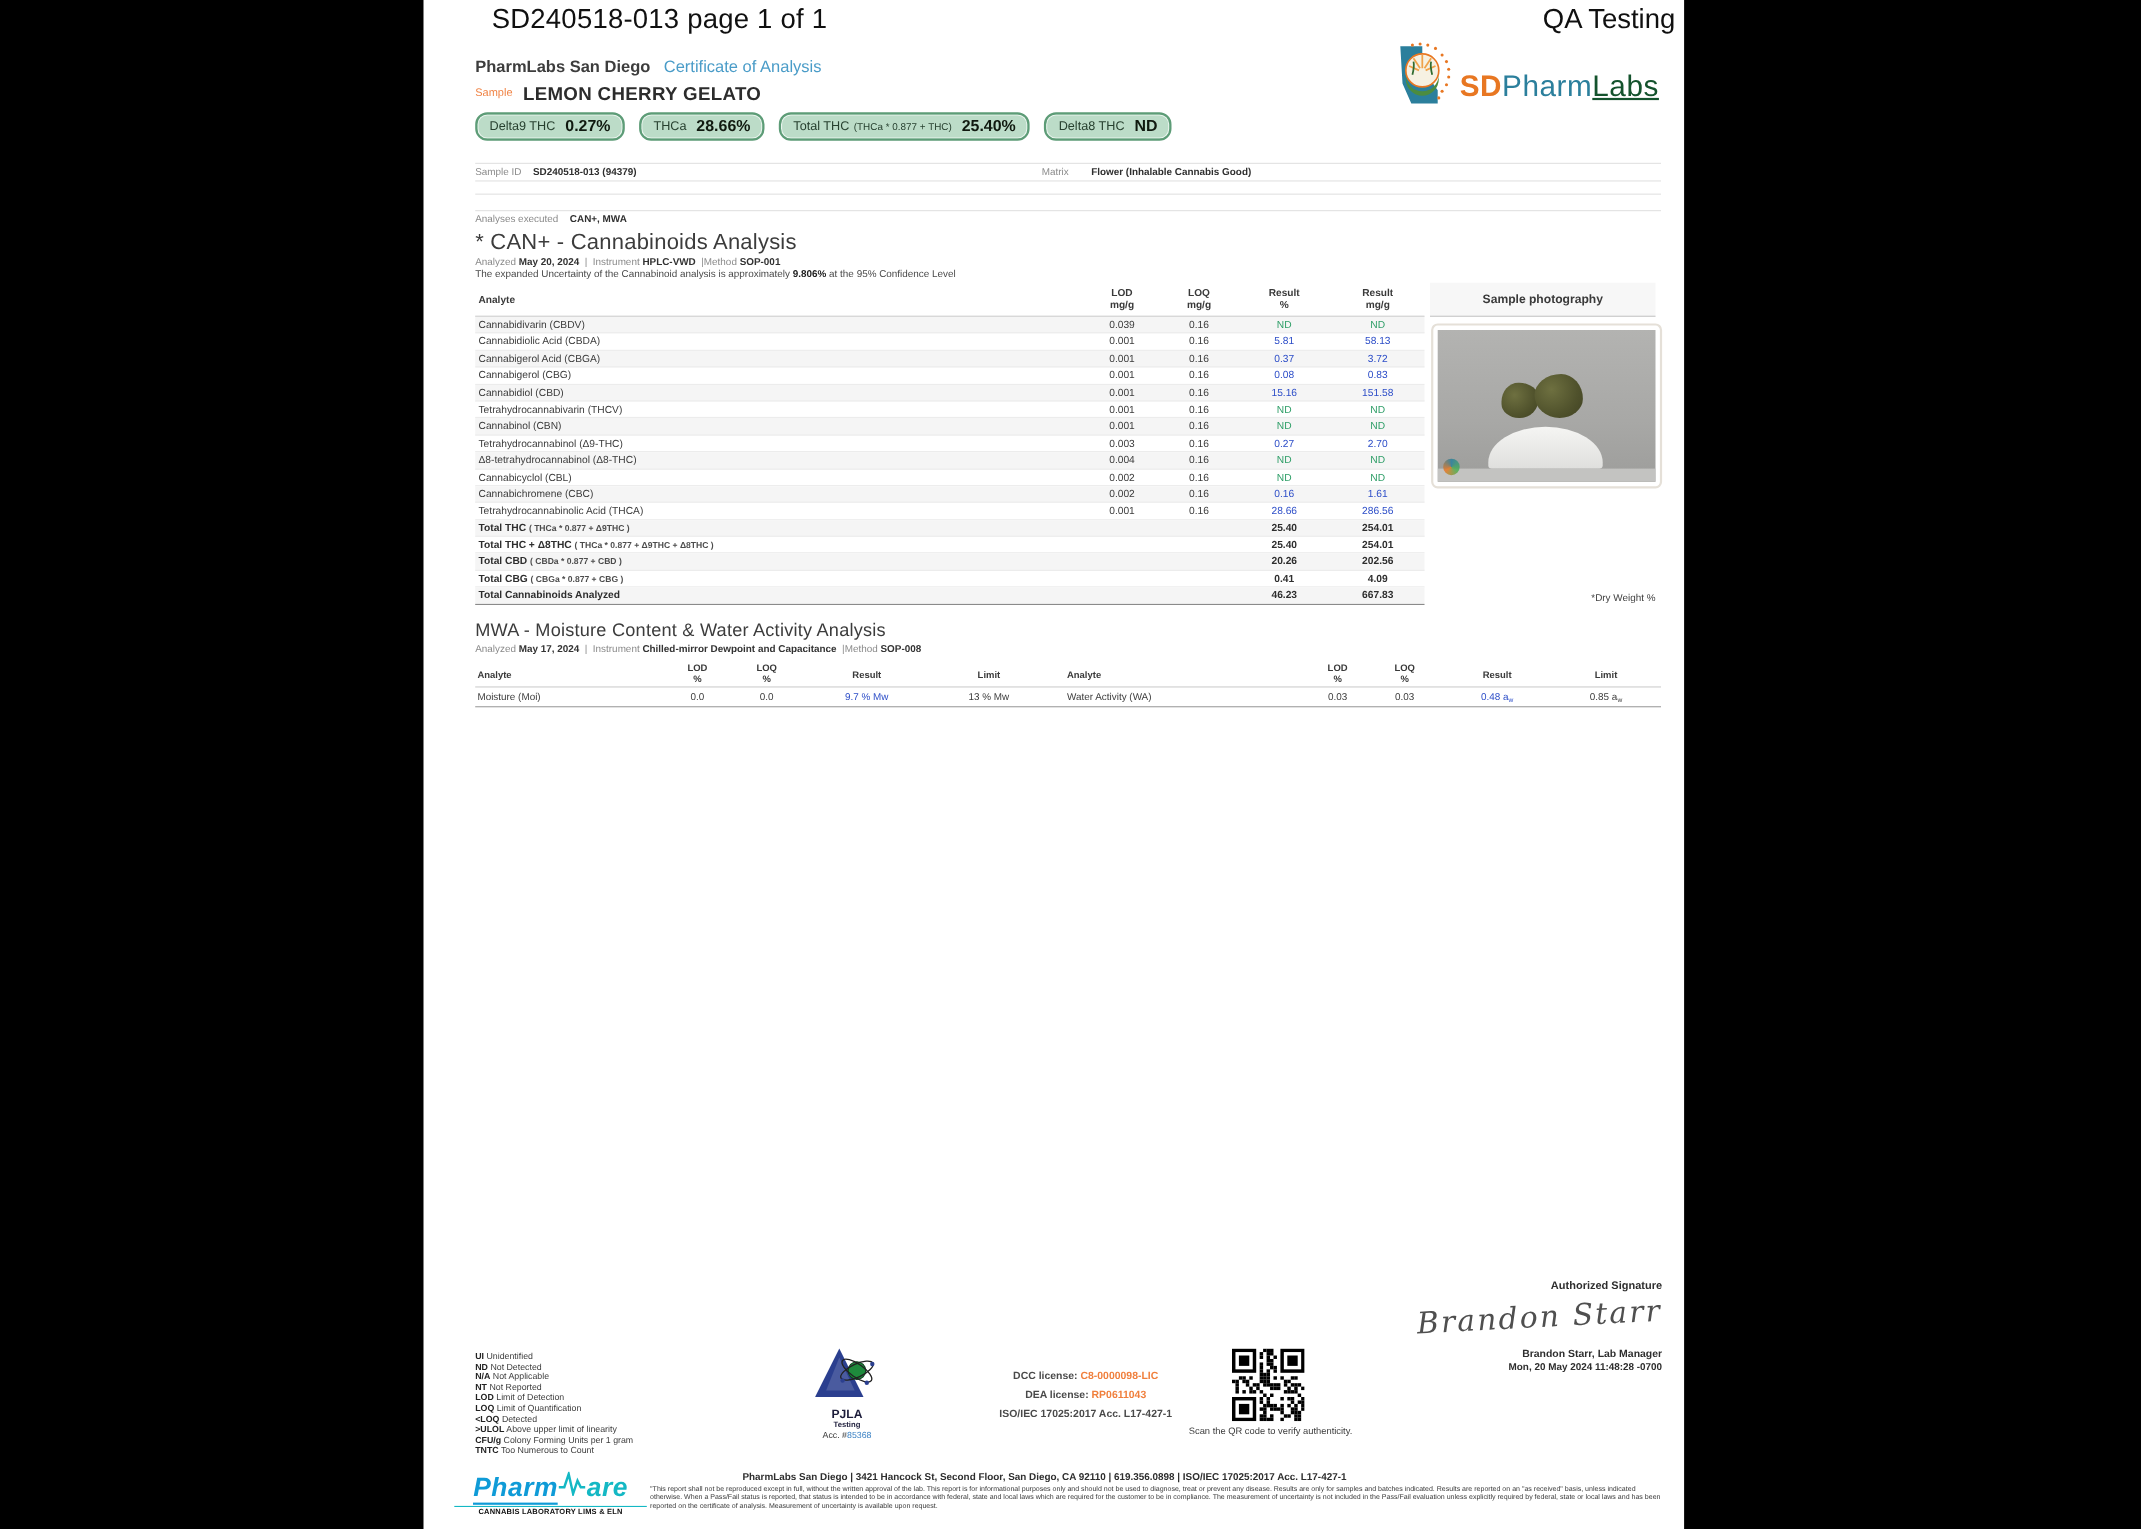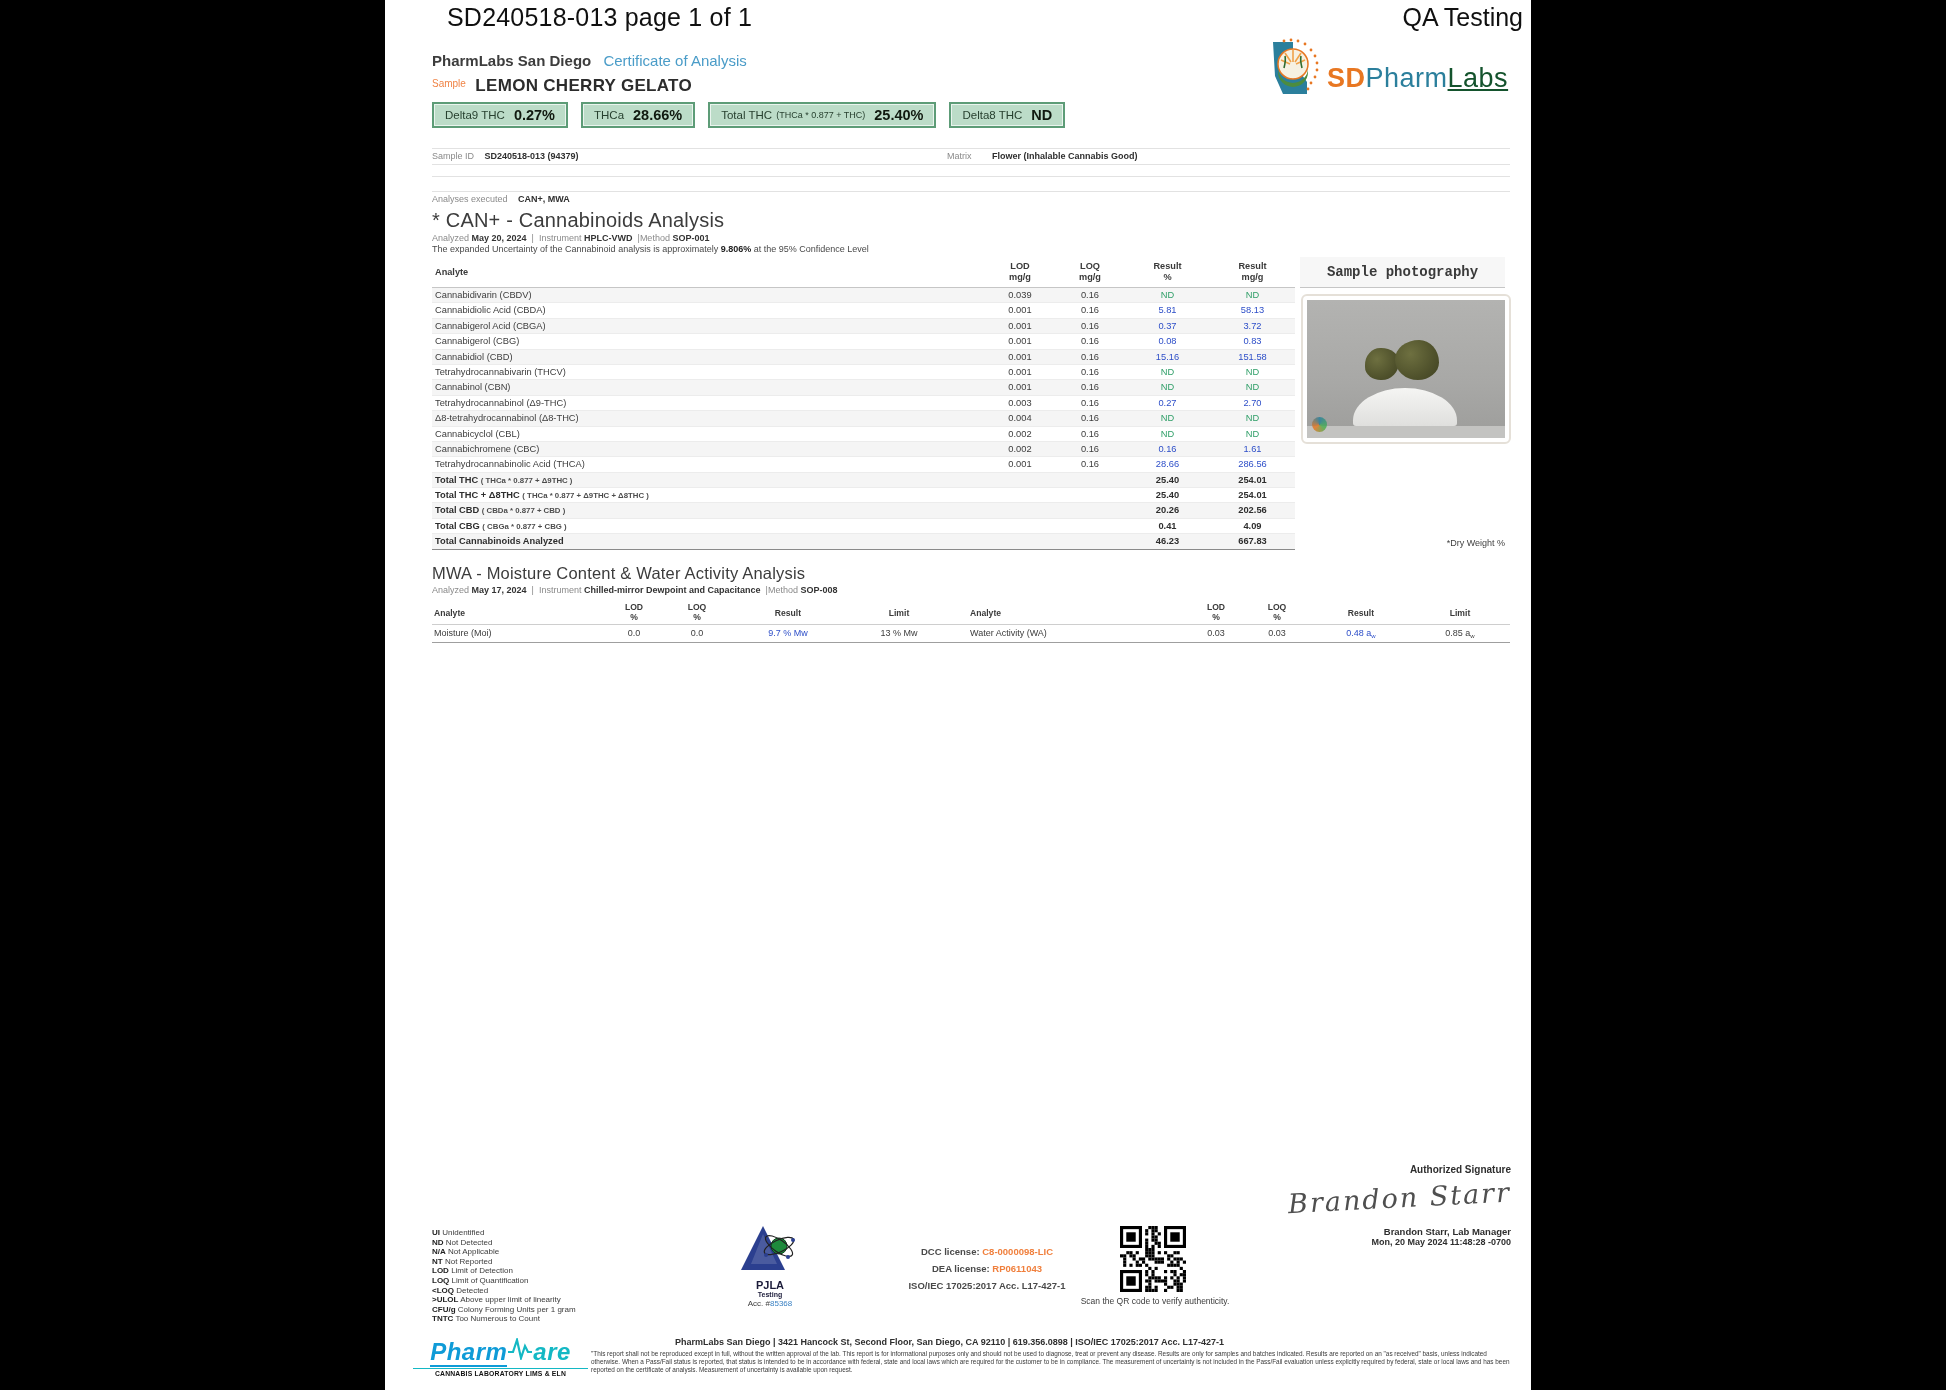--- a/index.html
+++ b/index.html
@@ -23,21 +23,21 @@
   
   .brand{left:882px;top:38px;width:245px;height:66px;}
   .brand-inner{display:flex;align-items:center;}
   .brand-text{font-size:27px;letter-spacing:.5px;margin-left:4px;margin-top:14px;}
   .b-sd{color:#e87722;font-weight:bold;}
   .b-pharm{color:#2b7f9c;}
   .b-labs{color:#14532d;text-decoration:underline;}
 
   
   .badges{left:47px;top:102px;display:flex;gap:13px;}
-  .badge{border:2px solid #5d9c77;background:#bcdcc8;border-radius:0;height:22px;
+  .badge{border:2px solid #5d9c77;background:#bcdcc8;border-radius:11px;height:22px;
          display:flex;align-items:center;padding:0 11px;box-shadow:0 0 0 1px #eaf4ee inset;}
   .badge .bl{font-size:11.5px;color:#27402f;}
   .badge .bf{font-size:9px;color:#27402f;margin-left:4px;}
   .badge .bv{font-size:14.5px;font-weight:bold;color:#10190f;margin-left:9px;}
 
   
   .inf-line{height:0;border-top:1px solid #e2e2e2;left:47px;width:1078px;}
   .inf-row{left:47px;width:1078px;height:14px;font-size:9px;line-height:14px;color:#3a3a3a;}
   .inf-label{color:#8a8a8a;}
   .inf-val{font-weight:bold;color:#2f2f2f;}
@@ -65,22 +65,22 @@
   .cc{position:absolute;text-align:center;}
   .cl{left:553px;width:70px;} .cq{left:623px;width:70px;}
   .cp{left:693px;width:85px;} .cm{left:778px;width:85px;}
   .res.b{color:#2d4ec8;} .res.g{color:#2e9e67;}
   .tot{font-weight:bold;color:#2e2e2e;}
   .tname{font-weight:bold;color:#2e2e2e;}
   .frm{font-size:7.8px;font-weight:bold;color:#4c4c4c;}
 
   
   .photo-head{left:915px;top:257px;width:205px;height:30px;background:#f7f7f7;
-              border-bottom:1px solid #c6c6c6;font-size:14px;font-weight:bold;color:#3a3a3a;
-              display:flex;align-items:center;justify-content:center;font-family:Liberation Mono, monospace;}
+              border-bottom:1px solid #c6c6c6;font-size:11px;font-weight:bold;color:#3a3a3a;
+              display:flex;align-items:center;justify-content:center;}
   .photo-box{left:916px;top:294px;width:198px;height:138px;border:2px solid #e5e0d8;
              border-radius:6px;background:#fff;padding:4px;}
   .photo-img{position:relative;width:100%;height:100%;overflow:hidden;
              background:linear-gradient(#b3b3b1 0%,#a8a8a6 60%,#9d9d9b 100%);}
   .bud{position:absolute;background:radial-gradient(circle at 35% 35%,#6e7040,#50522c 60%,#3f4122);}
   .bud1{left:58px;top:48px;width:34px;height:32px;border-radius:46% 54% 52% 48%/55% 45% 58% 42%;}
   .bud2{left:88px;top:40px;width:44px;height:40px;border-radius:55% 45% 48% 52%/48% 56% 44% 52%;}
   .dome{position:absolute;left:46px;bottom:12px;width:104px;height:38px;
         background:linear-gradient(rgba(248,248,246,.96),rgba(230,230,228,.9));
         border-radius:100% 100% 6px 6px/170% 170% 6px 6px;}

